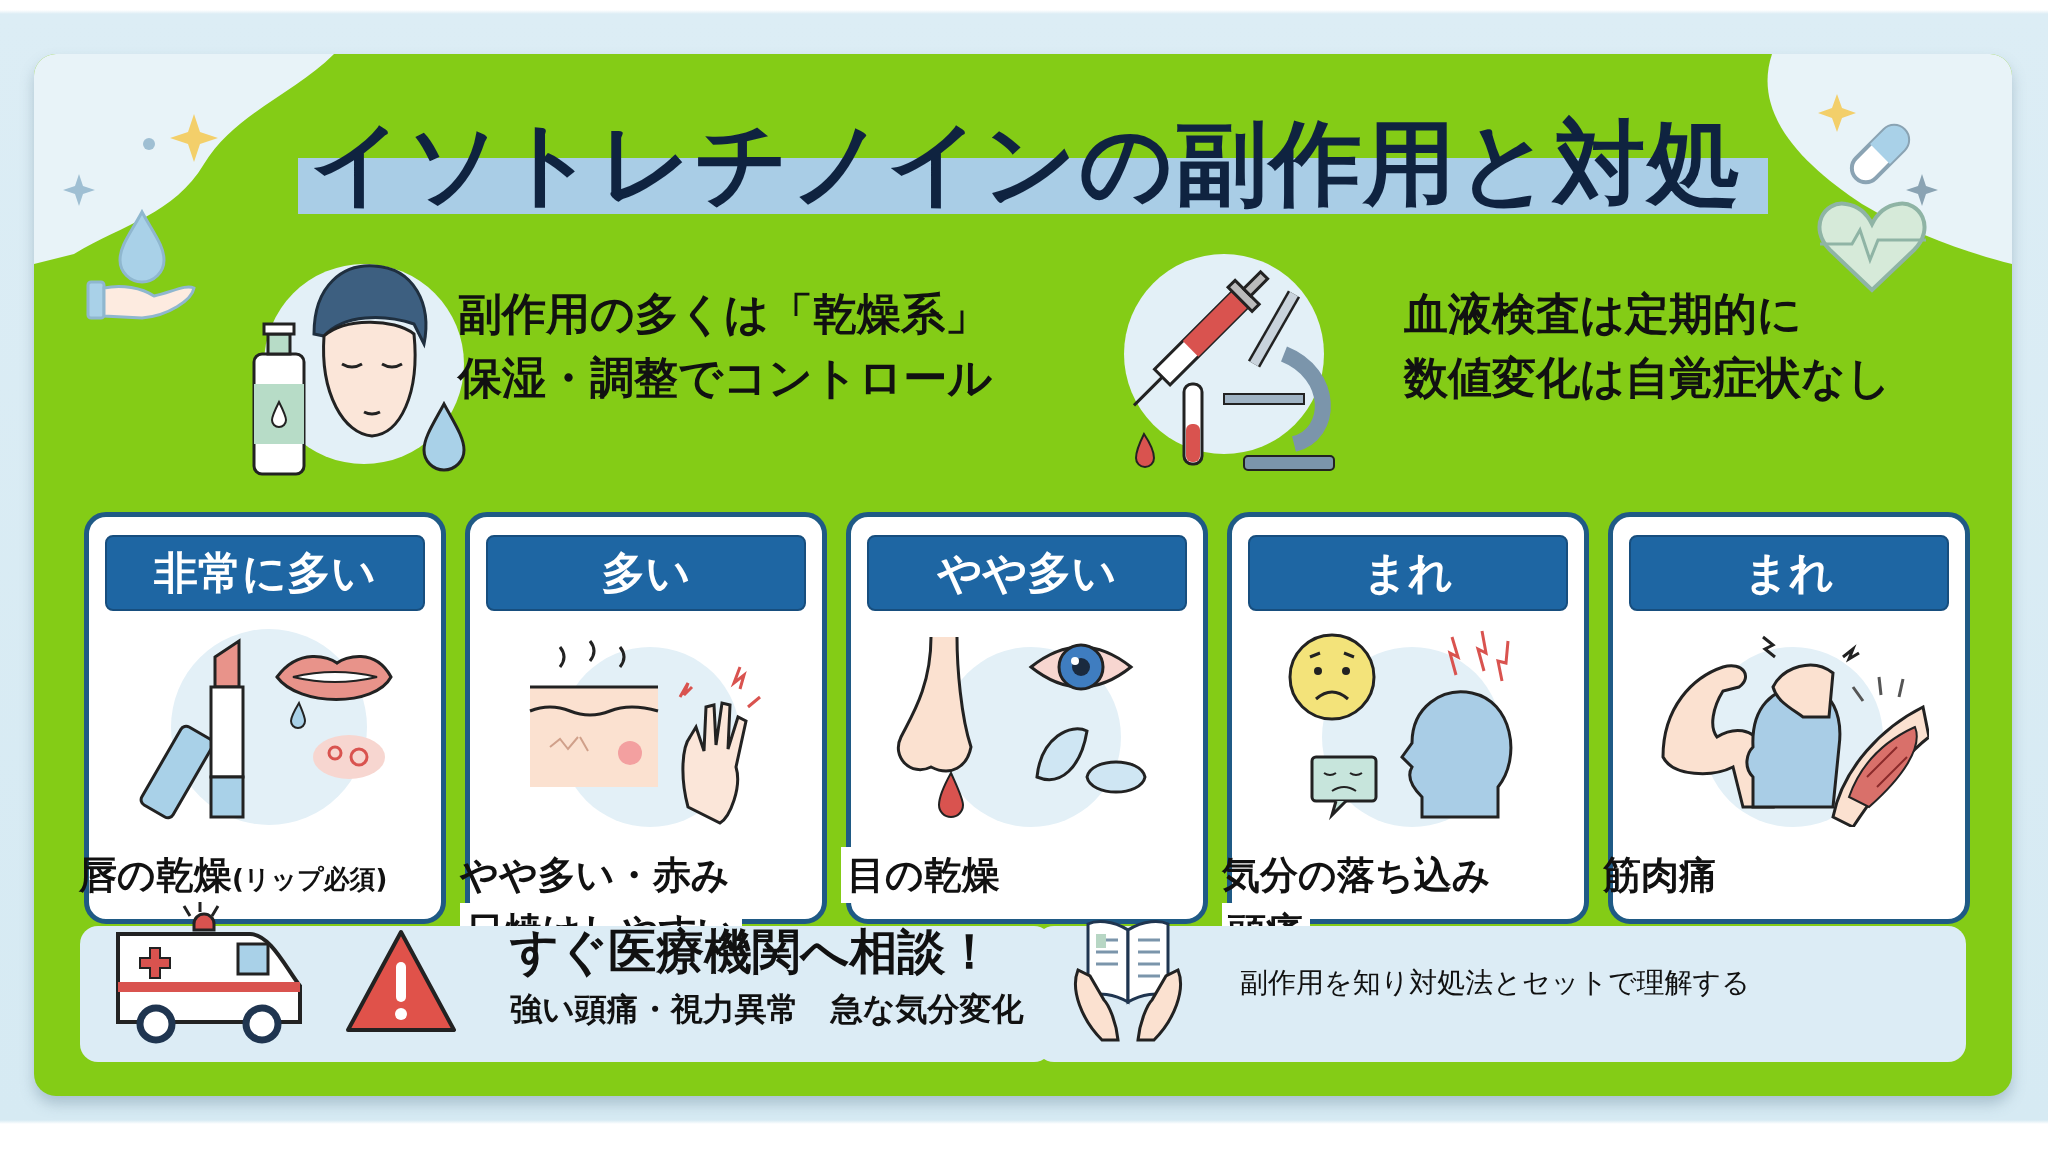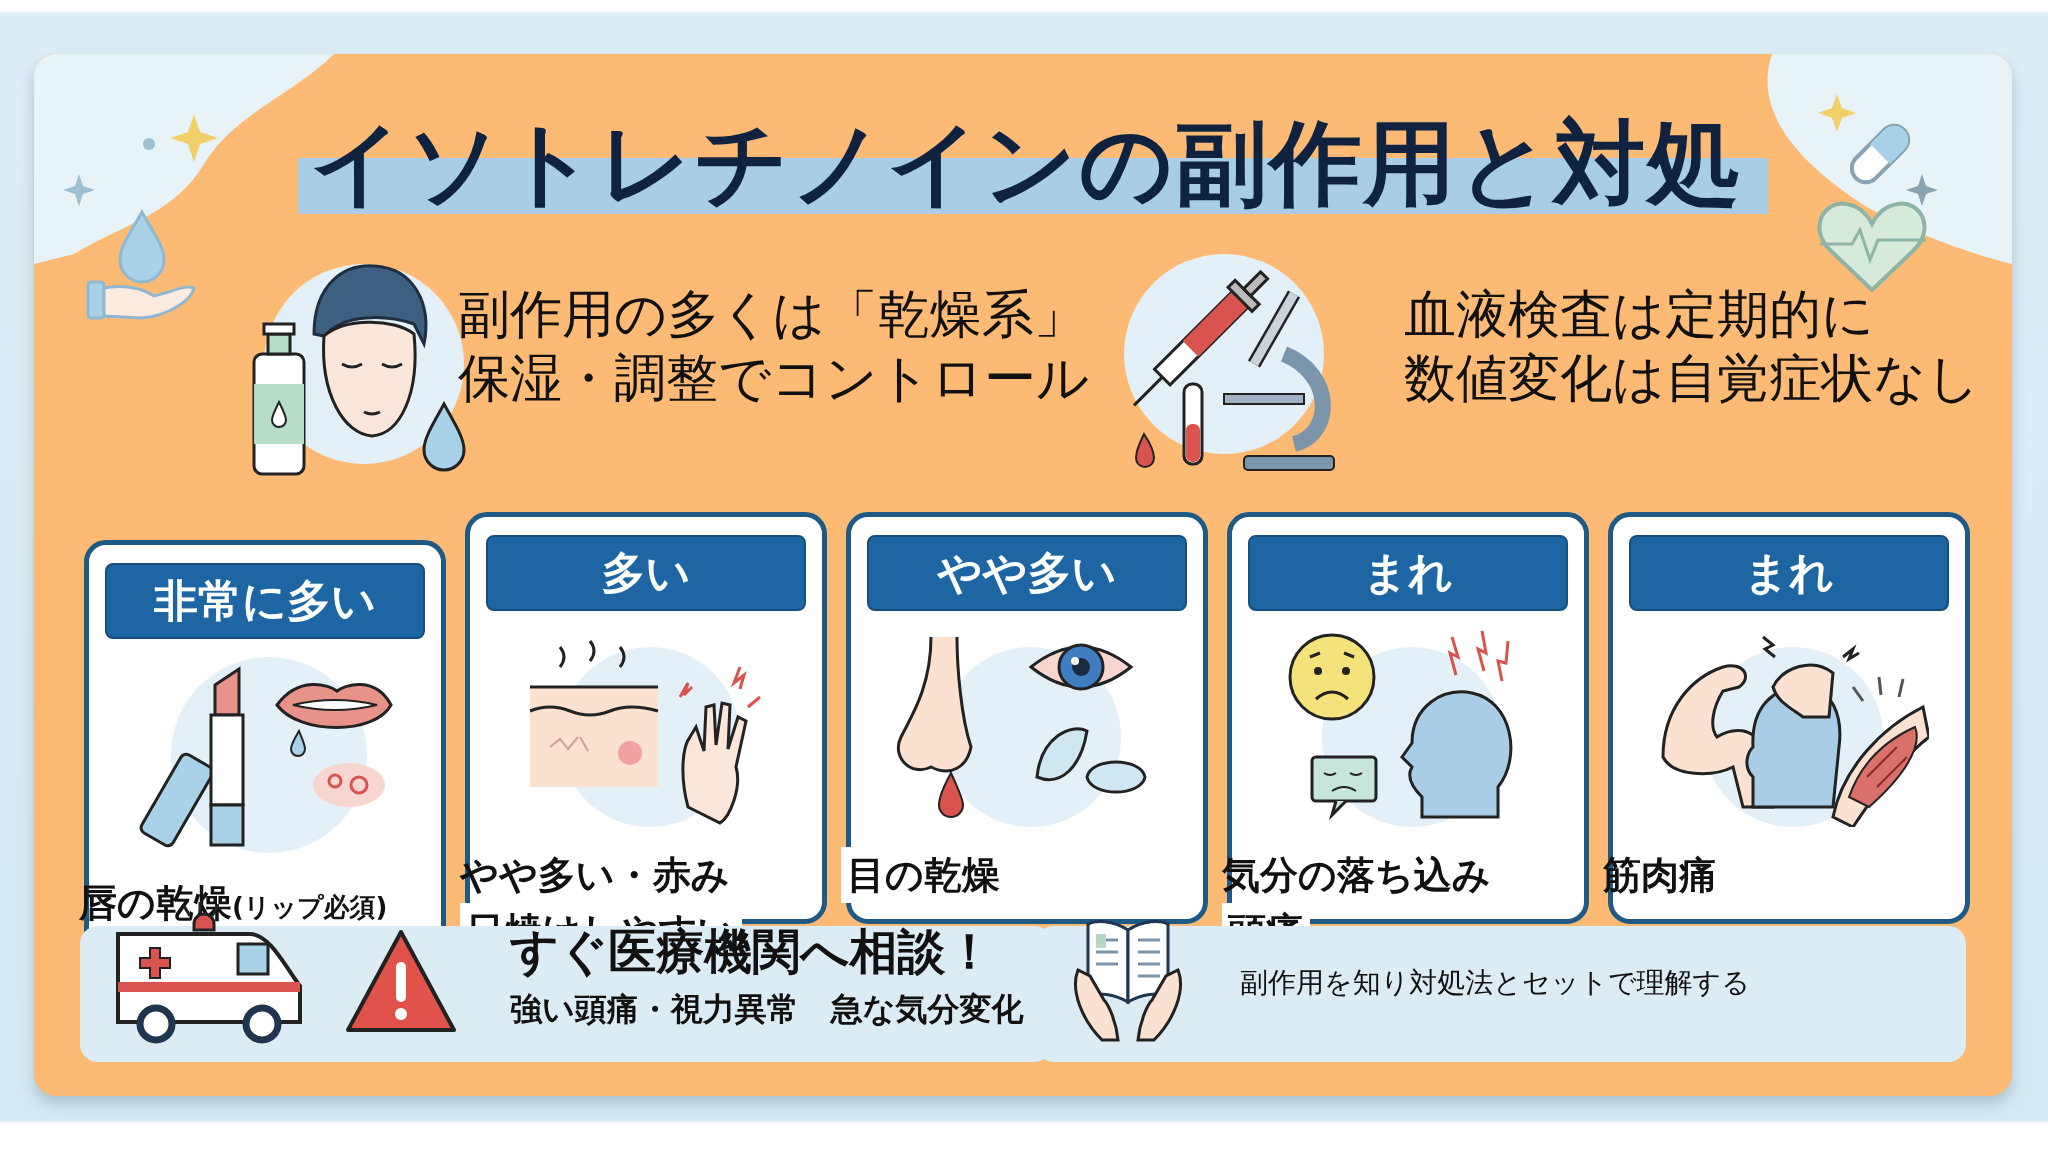--- a/index.html
+++ b/index.html
@@ -4,33 +4,33 @@
 <style>
   * { box-sizing: border-box; margin: 0; padding: 0; }
   html, body { width: 2048px; height: 1152px; overflow: hidden; }
   body {
     background: linear-gradient(180deg, #ffffff 0px, #ffffff 10px, #dcedf5 14px, #d6eaf3 1120px, #ffffff 1124px);
     font-family: "DejaVu Sans", "Liberation Sans", sans-serif;
     position: relative;
   }
   .sheet {
     position: absolute; left: 34px; top: 54px; width: 1978px; height: 1042px;
-    background: #fdba74; border-radius: 22px;
+    background: #84cc16; border-radius: 22px;
     box-shadow: 0 8px 14px rgba(90,120,140,0.35);
     overflow: hidden;
   }
   .blob-tl { position: absolute; left: 0; top: 0; width: 320px; height: 220px; }
   .blob-tr { position: absolute; right: 0; top: 0; width: 300px; height: 240px; }
   .title-bar { position: absolute; left: 12px; top: 108px; width: 1480px; height: 56px; background: #a9cde6; }
   .title-text {
     position: absolute; left: 310px; top: 100px; width: 1430px;
     font-size: 92px; font-weight: bold; color: #0f2340; letter-spacing: 2px; white-space: nowrap;
   }
   .info {
-    position: absolute; font-size: 52px; font-weight: normal; color: #111; line-height: 64px; white-space: nowrap;
+    position: absolute; font-size: 44px; font-weight: bold; color: #111; line-height: 64px; white-space: nowrap;
   }
   .card {
     position: absolute; top: 458px; width: 362px; height: 412px;
     border: 5px solid #1f5a85; border-radius: 22px; background: #fff;
   }
   .tag {
     position: absolute; left: 16px; top: 18px; right: 16px; height: 76px;
     background: #1e66a3; border-radius: 8px; border: 2px solid #174e7e;
     color: #fff; font-size: 44px; font-weight: bold; text-align: center; line-height: 72px;
   }
@@ -115,21 +115,21 @@
     <path d="M170 60 L130 130" stroke="#c9d3dc" stroke-width="9"></path>
     <path d="M160 120 C210 140 210 200 170 210" fill="none" stroke="#7b95ab" stroke-width="16"></path>
     <rect x="100" y="160" width="80" height="10" fill="#9fb3c4" stroke="#222" stroke-width="2"></rect>
     <rect x="120" y="222" width="90" height="14" rx="4" fill="#7b95ab" stroke="#222" stroke-width="2"></rect>
   </svg>
   <div class="info" style="left:1370px; top:228px;">
     <div>血液検査は定期的に</div>
     <div>数値変化は自覚症状なし</div>
   </div>
 
-  <div class="card" style="left:50px;margin-top:28px;">
+  <div class="card" style="left:50px;">
     <div class="tag">非常に多い</div>
     <svg class="illus" viewBox="0 0 276 200">
       <circle cx="140" cy="100" r="98" fill="#e3f0f7"></circle>
       <rect x="30" y="100" width="36" height="90" rx="6" transform="rotate(30 48 145)" fill="#a9d1e8" stroke="#222" stroke-width="3"></rect>
       <path d="M86 30 L110 14 L110 60 L86 60Z" fill="#e8938a" stroke="#222" stroke-width="3"></path>
       <rect x="82" y="60" width="32" height="90" fill="#fff" stroke="#222" stroke-width="3"></rect>
       <rect x="82" y="150" width="32" height="40" fill="#a9d1e8" stroke="#222" stroke-width="3"></rect>
       <path d="M148 50 C170 20 200 30 208 36 C216 30 246 20 262 50 C246 80 170 80 148 50Z" fill="#e8938a" stroke="#222" stroke-width="3"></path>
       <path d="M164 50 Q206 40 248 50 Q206 60 164 50Z" fill="#fff" stroke="#222" stroke-width="2"></path>
       <path d="M170 76 c-6 10 -8 14 -8 18 a7 7 0 0 0 14 0 c0 -4 -2 -8 -6 -18z" fill="#a9d1e8" stroke="#222" stroke-width="2"></path>

